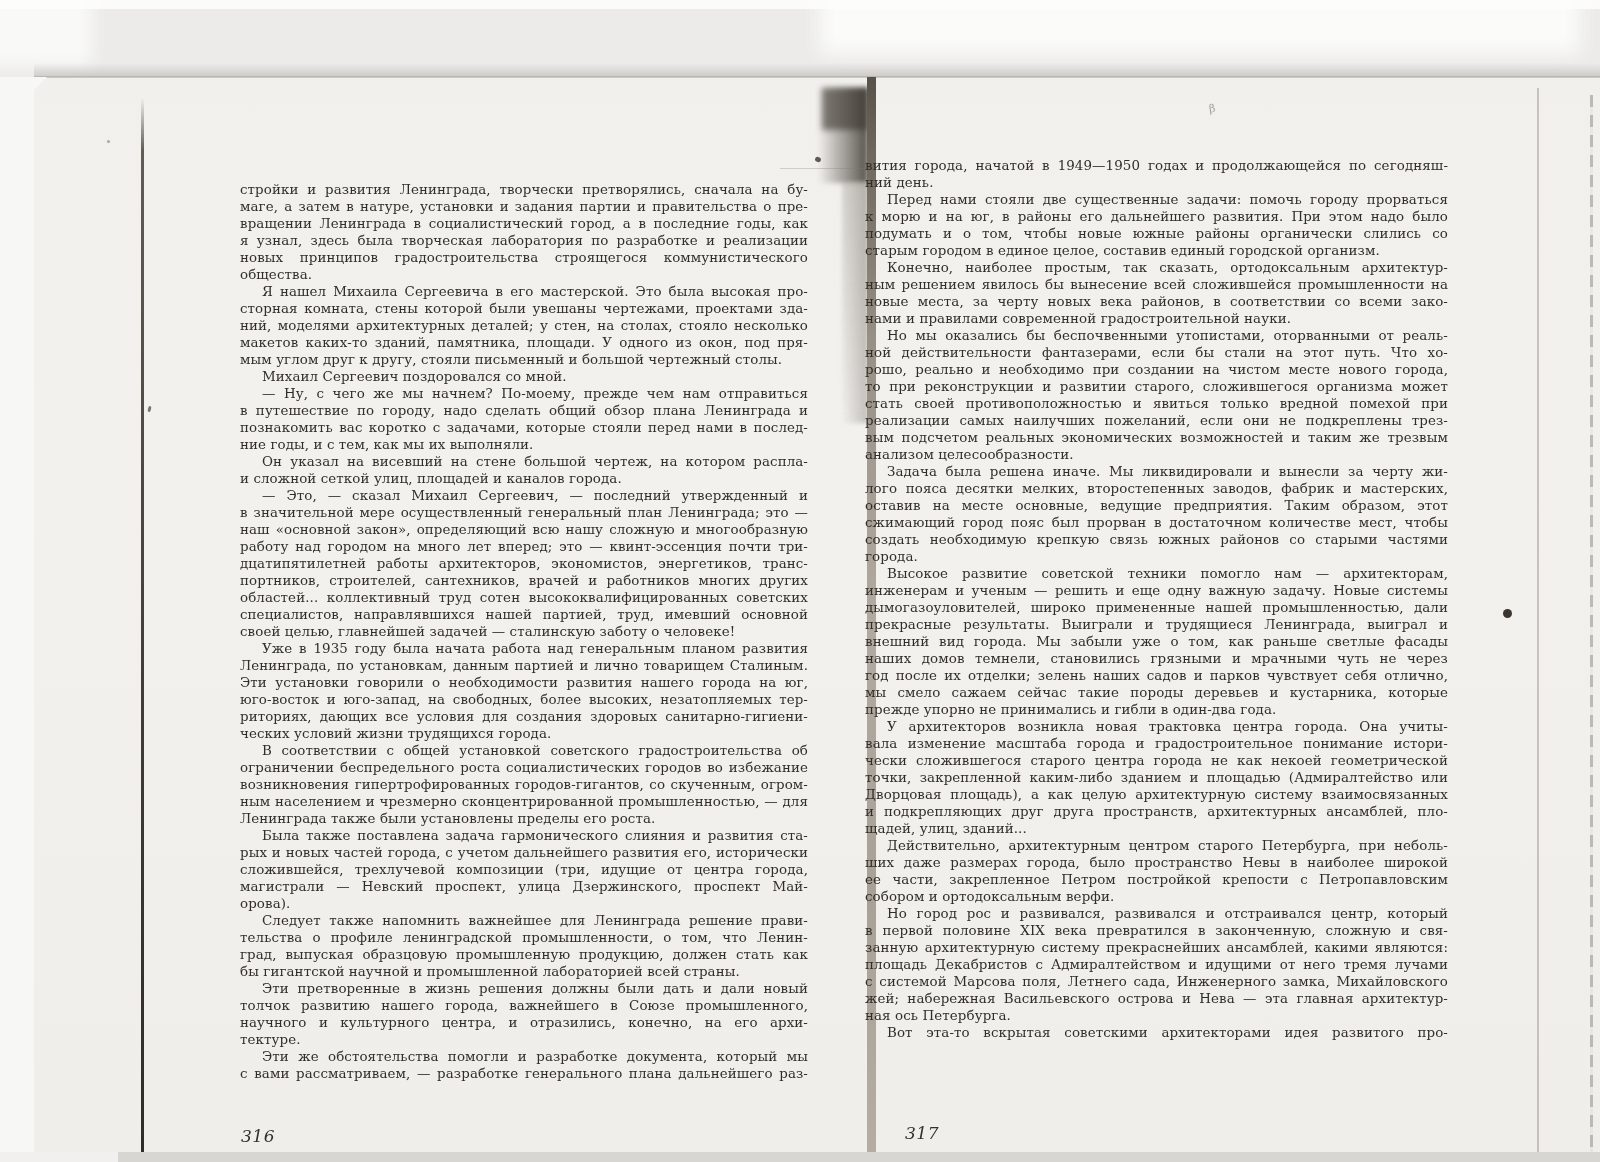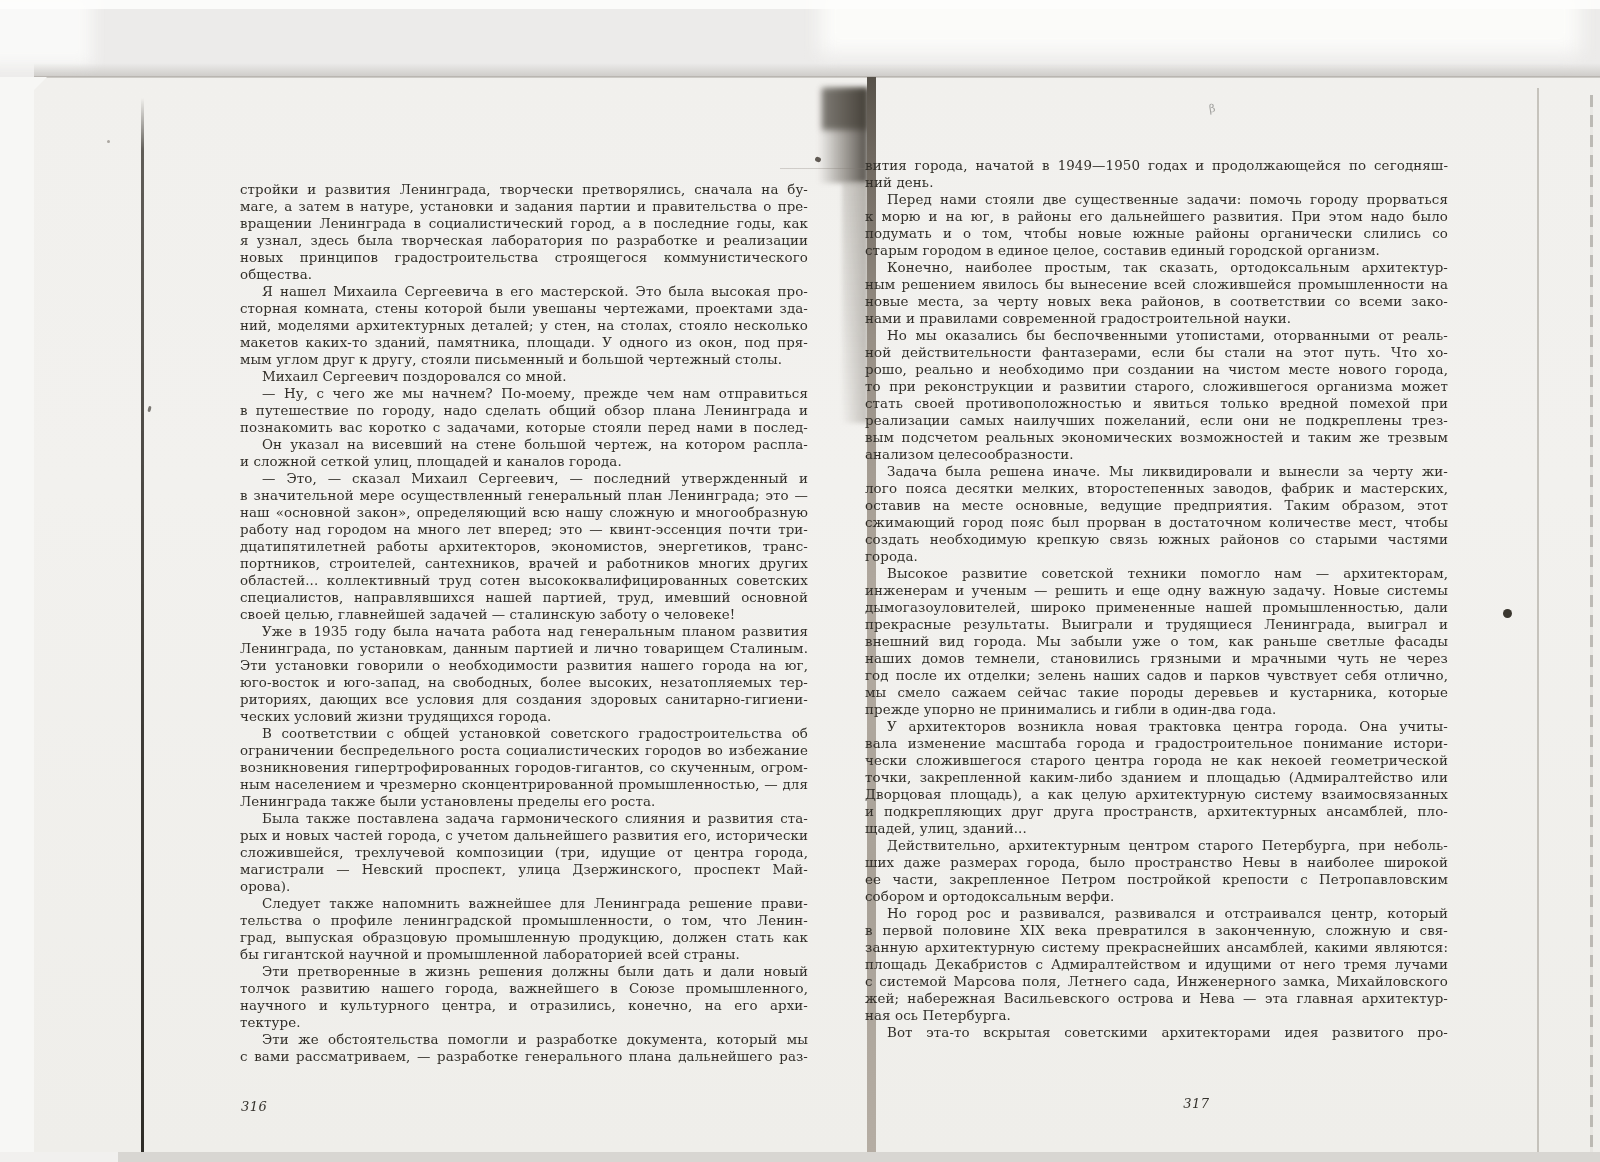--- a/index.html
+++ b/index.html
@@ -57,23 +57,23 @@
   .textcol { color:#312e28; font-size:13.4px; line-height:17px; letter-spacing:.1px; }
   .col-left  { left:240px; top:181px; width:568px; }
   .col-right { left:865px; top:157px; width:583px; }
   .para { margin:0; padding:0; }
   .para.indent .line:first-child { text-indent:22px; }
   .line { height:17px; overflow:hidden; text-align:justify;
     text-align-last:justify; -moz-text-align-last:justify; }
   .line.last { text-align-last:left; -moz-text-align-last:left; }
 
   
-  .pageno { font-style:italic; font-size:13px; color:#34312b; letter-spacing:.5px; }
+  .pageno { font-style:italic; font-size:17px; color:#34312b; letter-spacing:.5px;margin-top:27px; }
   .pageno-left { left:241px; top:1099px; }
-  .pageno-right { left:905px; top:1096px; width:583px; text-align:center; }
+  .pageno-right { left:905px; top:1096px; width:583px; text-align:left; }
 
   
   .pencil-mark { left:1209px; top:102px; font-size:11px; color:rgba(140,140,137,.8);
     transform:rotate(-8deg); font-family:"DejaVu Serif",serif; }
   .spot1 { left:1503px; top:609px; width:9px; height:9px; border-radius:50%; background:#3a362f; }
   .spot2 { left:815px; top:157px; width:6px; height:5px; border-radius:50%;
     background:rgba(70,64,56,.85); transform:rotate(20deg); }
   .spot3 { left:148px; top:406px; width:3px; height:6px; border-radius:40%;
     background:rgba(70,66,60,.7); transform:rotate(15deg); }
   .spot4 { left:107px; top:140px; width:3px; height:3px; border-radius:50%;
@@ -120,20 +120,21 @@
         <div class="line">макетов каких-то зданий, памятника, площади. У одного из окон, под пря-</div>
         <div class="line last">мым углом друг к другу, стояли письменный и большой чертежный столы.</div>
       </div>
       <div class="para indent">
         <div class="line last">Михаил Сергеевич поздоровался со мной.</div>
       </div>
       <div class="para indent">
         <div class="line">— Ну, с чего же мы начнем? По-моему, прежде чем нам отправиться</div>
         <div class="line">в путешествие по городу, надо сделать общий обзор плана Ленинграда и</div>
         <div class="line">познакомить вас коротко с задачами, которые стояли перед нами в послед-</div>
+        <div class="line last">ние годы, и с тем, как мы их выполняли.</div>
       </div>
       <div class="para indent">
         <div class="line">Он указал на висевший на стене большой чертеж, на котором распла-</div>
         <div class="line last">и сложной сеткой улиц, площадей и каналов города.</div>
       </div>
       <div class="para indent">
         <div class="line">— Это, — сказал Михаил Сергеевич, — последний утвержденный и</div>
         <div class="line">в значительной мере осуществленный генеральный план Ленинграда; это —</div>
         <div class="line">наш «основной закон», определяющий всю нашу сложную и многообразную</div>
         <div class="line">работу над городом на много лет вперед; это — квинт-эссенция почти три-</div>

